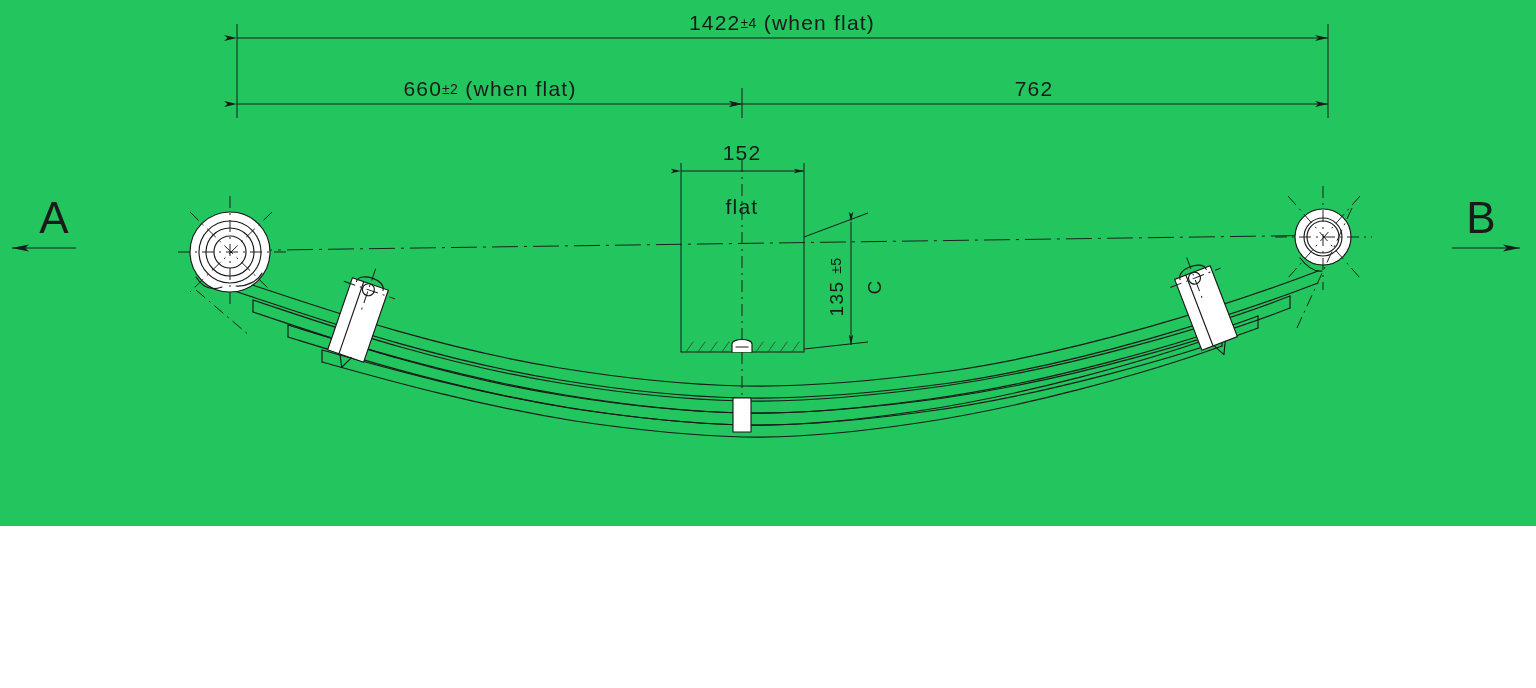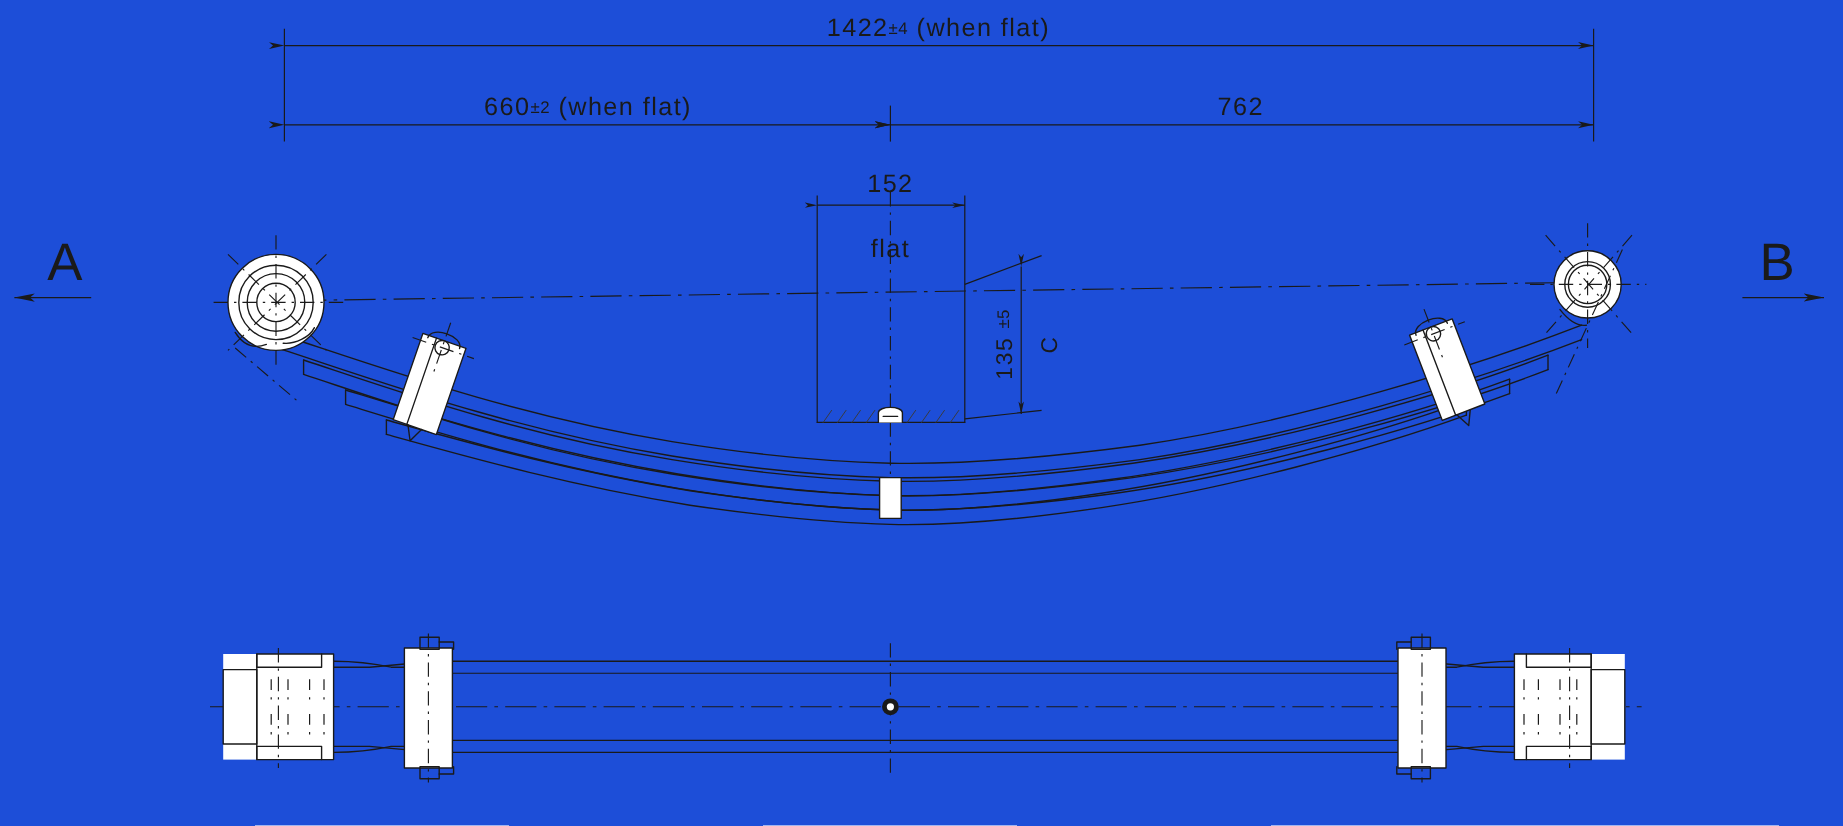--- a/index.html
+++ b/index.html
@@ -6,22 +6,22 @@
     margin: 0;
     padding: 0;
     background: #ffffff;
   }
   body {
     font-family: "Liberation Sans", sans-serif;
   }
   #drawing-root {
     position: relative;
     width: 1536px;
-    height: 688px;
-    background: #1d4ed8;
+    height: 526px;
+    background: #22c55e;
     overflow: hidden;
     text-decoration: underline;
   }
   svg.sheet {
     position: absolute;
     left: 0;
     top: 0;
     width: 1536px;
     height: 688px;
     display: block;

